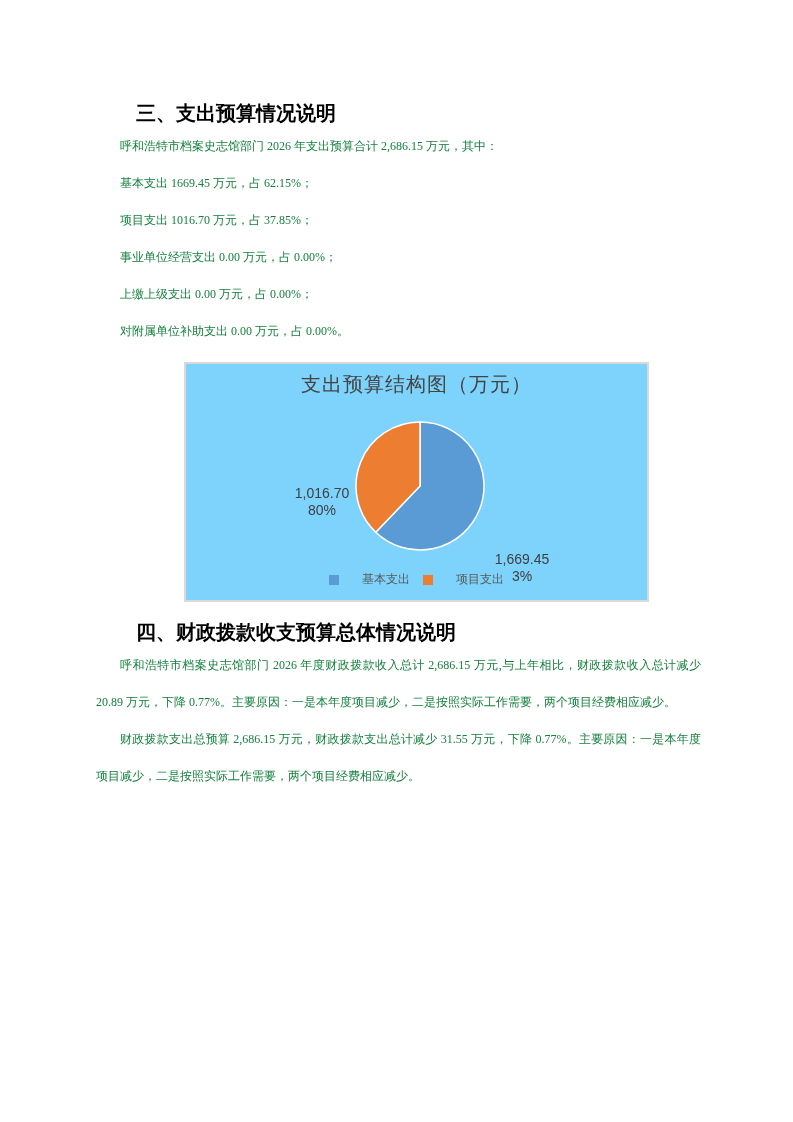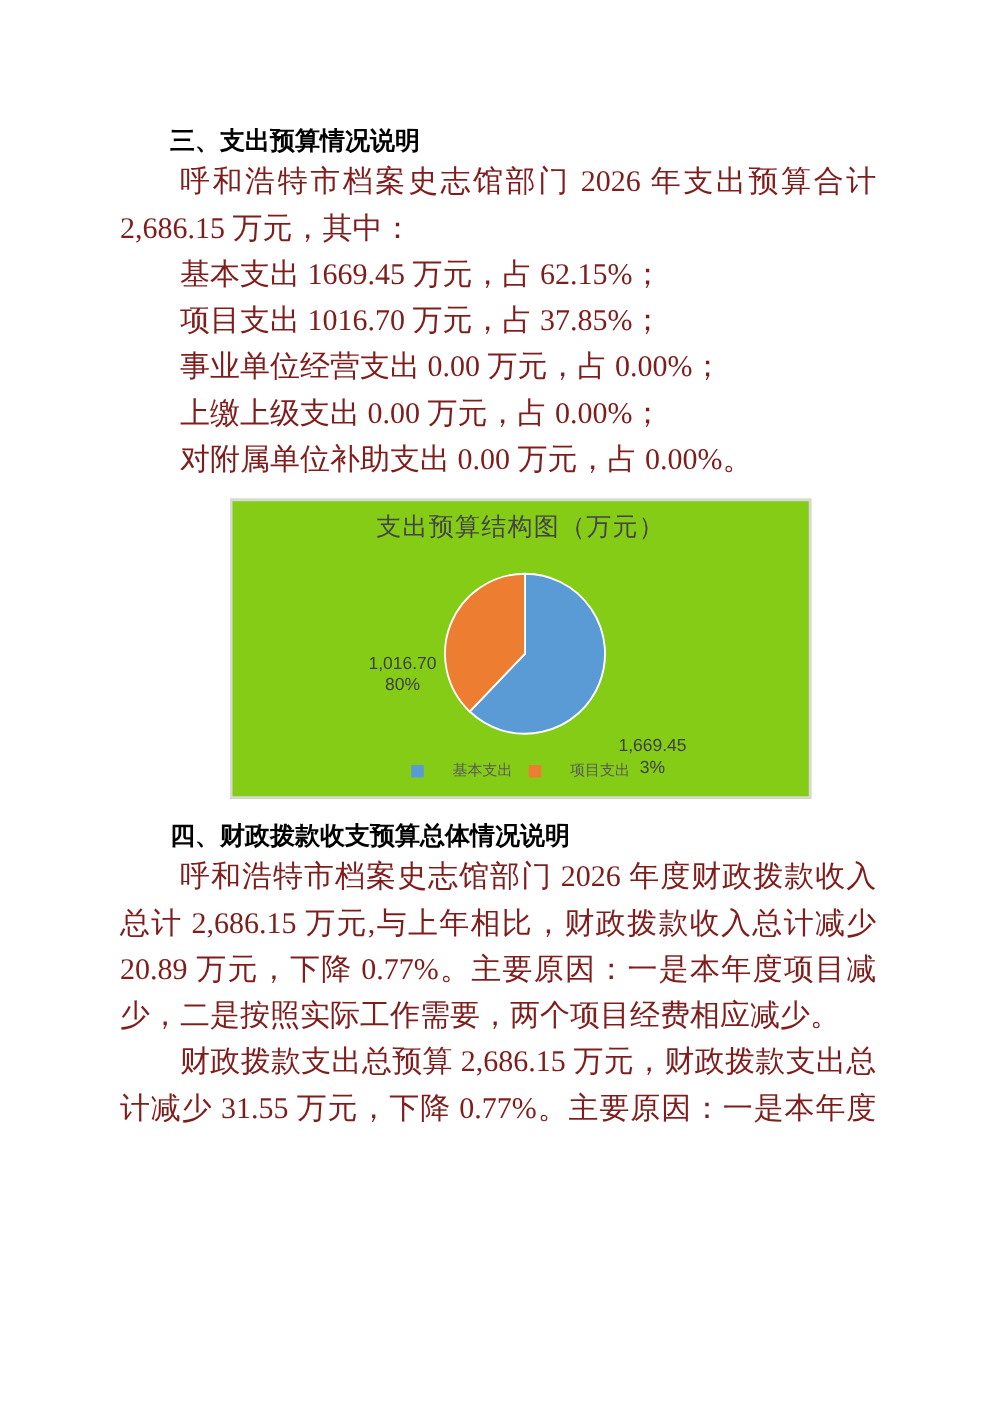--- a/index.html
+++ b/index.html
@@ -19,34 +19,34 @@
   h2.sec {
     font-family:"Liberation Sans","DejaVu Sans",sans-serif;
     font-weight:700;
     font-size:20px;
     line-height:30px;
     text-indent:2em;
     color:#000000;
   }
   h2.sec4 { margin-top:15px; }
   p.body {
-    font-size:24px;
+    font-size:12px;
     line-height:37px;
     text-indent:2em;
     text-align:justify;
-    color:#7f1d1d;
+    color:#15803d;
   }
   
   .chart {
     position:relative;
     width:465px; height:240px;
     margin-top:12px;
     margin-left:88px;
     border:2px solid #d9d9d9;
-    background:#84cc16;
+    background:#7dd3fc;
     font-family:"Liberation Sans","DejaVu Sans",sans-serif;
   }
   .chart-title {
     position:absolute; top:7px; left:0; right:0;
     text-align:center;
     font-size:20px;
     letter-spacing:1px;
     color:#444444;
   }
   .pie-svg { position:absolute; left:168px; top:56px; }

